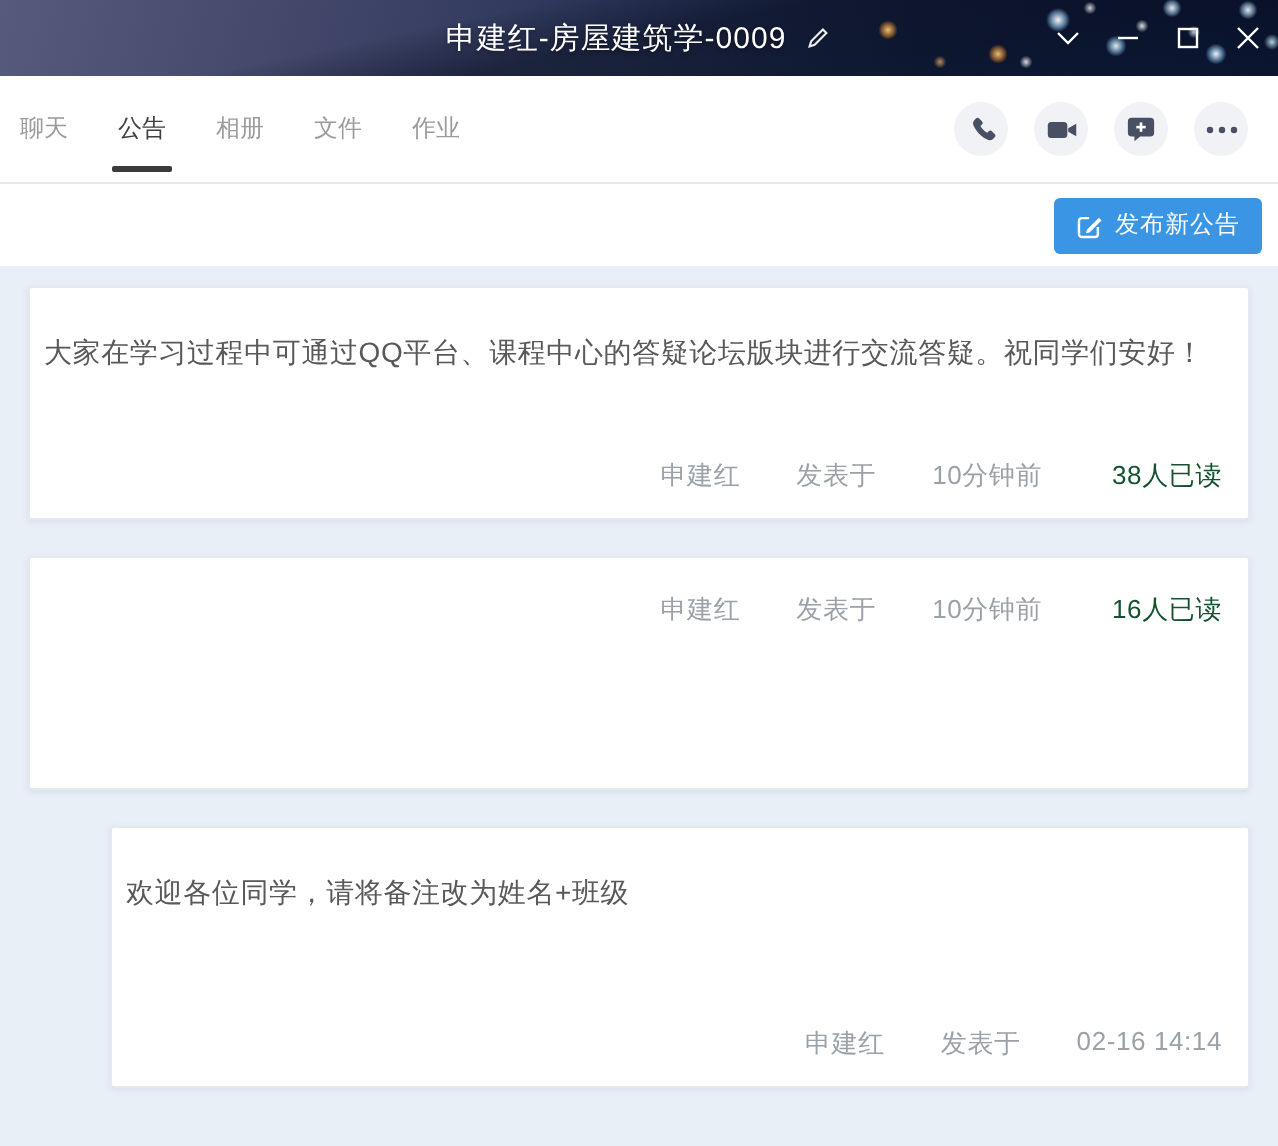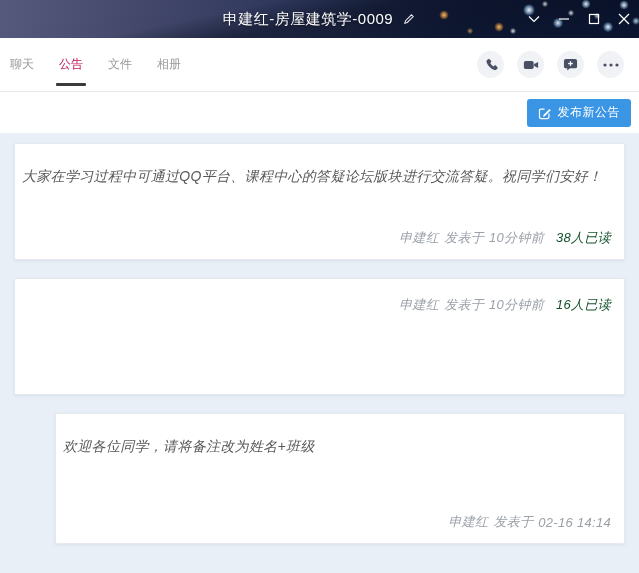--- a/index.html
+++ b/index.html
@@ -41,21 +41,21 @@
 
   
   .tabbar {
     height: 54px; background: #ffffff; border-bottom: 1px solid #e8e8e8;
     display: flex; align-items: center; padding-left: 10px; position: relative;
   }
   .tab {
     height: 100%; display: flex; align-items: center; margin-right: 25px;
     font-size: 12px; color: #9b9b9b; cursor: pointer; position: relative; white-space: nowrap;
   }
-  .tab.active { color: #be185d; }
+  .tab.active { color: #404040; }
   .tab.active::after {
     content: ""; position: absolute; left: -3px; right: -3px; bottom: 5px;
     height: 3px; background: #3b3b3b; border-radius: 1px;
   }
   .tab .dd-arrow { margin-left: 6px; display: inline-flex; }
   .tab-actions { margin-left: auto; display: flex; align-items: center; gap: 13px; padding-right: 15px; }
   .icon-circle {
     width: 27px; height: 27px; border-radius: 50%; background: #f1f2f5;
     display: flex; align-items: center; justify-content: center; cursor: pointer;
   }
@@ -75,27 +75,27 @@
   }
   .publish-btn svg { display: block; }
 
   
   .content { padding: 10px 14px 0 14px; }
   .card {
     background: #ffffff; border: 1px solid #e4e9f0; border-radius: 2px;
     box-shadow: 0 1px 3px rgba(150,165,190,.22);
     height: 117px; margin-bottom: 18px;
     padding: 17px 13px 12px 7px;
-    display: flex; flex-direction: column; justify-content: space-between; font-style: italic;
+    display: flex; flex-direction: column; justify-content: space-between;
   }
   .card.tall { height: 131px; margin-bottom: 0; margin-left: 41px; }
   .card-text { font-size: 14px; color: #595959; line-height: 30px; letter-spacing: .3px; }
   .card-footer {
-    display: flex; justify-content: flex-end; align-items: center;
-    font-size: 13px; color: #9ba1a9; letter-spacing: .3px;
+    display: flex; justify-content: flex-end; align-items: flex-start;
+    font-size: 13px; color: #9ba1a9; letter-spacing: .3px; gap: 23px;
   }
   .card-footer .meta-part { margin-left: 5px; }
   .read-link { color: #14532d; margin-left: 12px; cursor: pointer; }
 </style>
 </head>
 <body>
 
 <div class="window">
 
   <div class="titlebar">
@@ -133,24 +133,27 @@
   </div>
 
   <div class="tabbar">
     <div class="tab">
         <span>聊天</span>
       </div>
     <div class="tab active">
         <span>公告</span>
       </div>
     <div class="tab">
+        <span>相册</span>
+      </div>
+    <div class="tab">
         <span>文件</span>
       </div>
     <div class="tab">
-        <span>相册</span>
+        <span>作业</span>
       </div>
 
     <div class="tab-actions">
       <div class="icon-circle">
         <span>
           <svg width="15" height="15" viewBox="0 0 16 16" fill="#4a5064">
             <path d="M5.4 2.3c.4-.4 1.1-.4 1.5 0l1.7 1.7c.4.4.4 1.1 0 1.5l-.9.9c.8 1.5 2.1 2.8 3.6 3.6l.9-.9c.4-.4 1.1-.4 1.5 0l1.7 1.7c.4.4.4 1.1 0 1.5l-1 1c-.6.6-1.6.8-2.5.5-3.6-1.5-6.5-4.4-8-8-.3-.9-.1-1.9.5-2.5l1-1z"></path>
           </svg>
         </span>
       </div>

